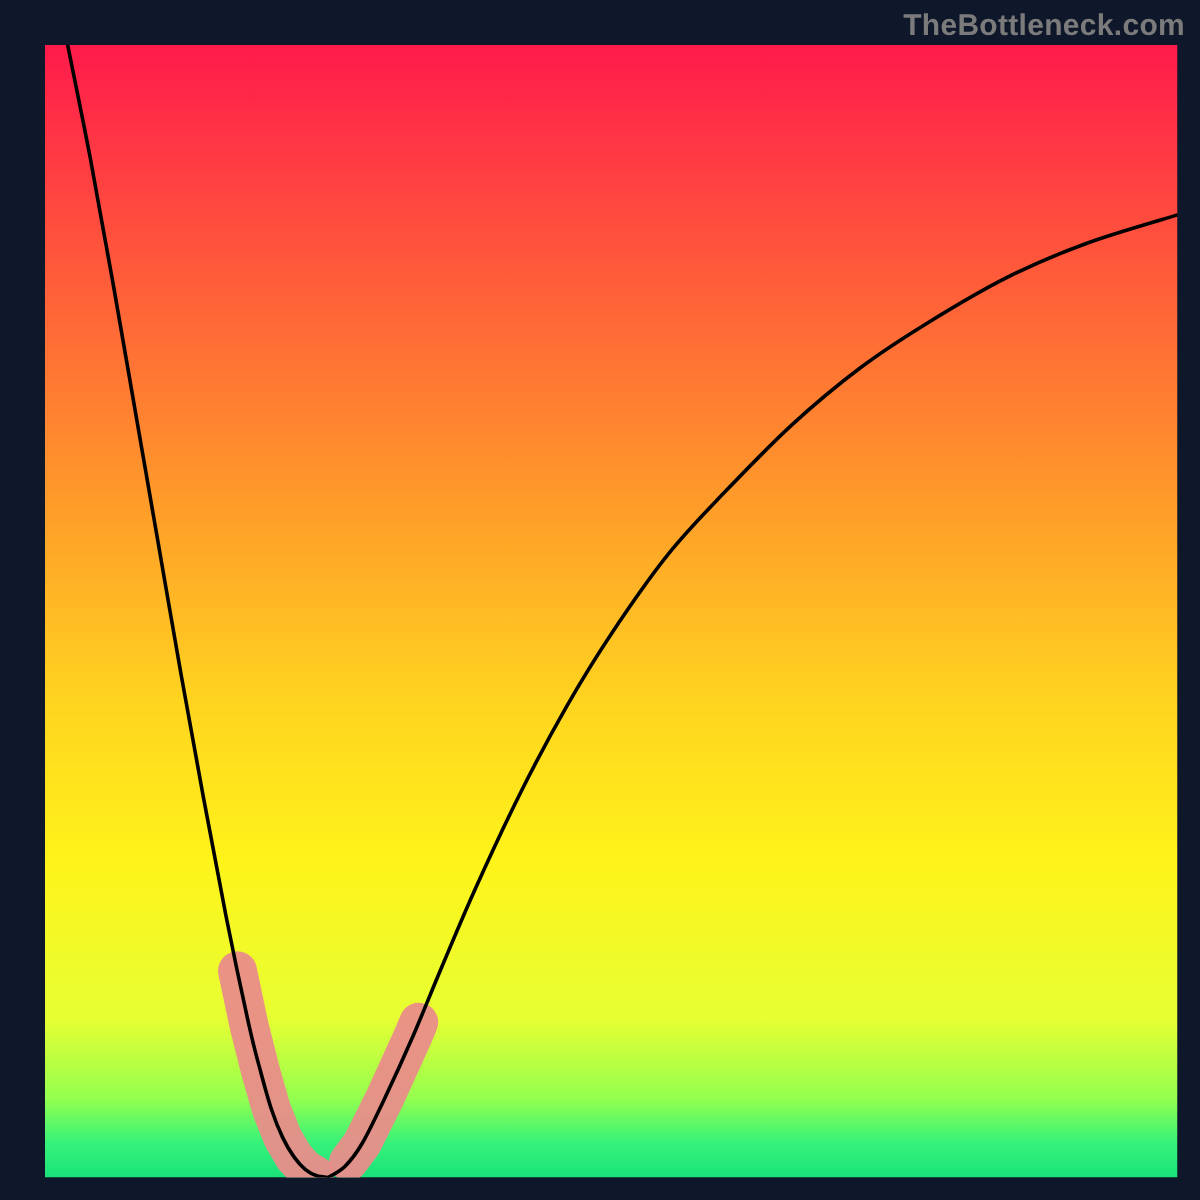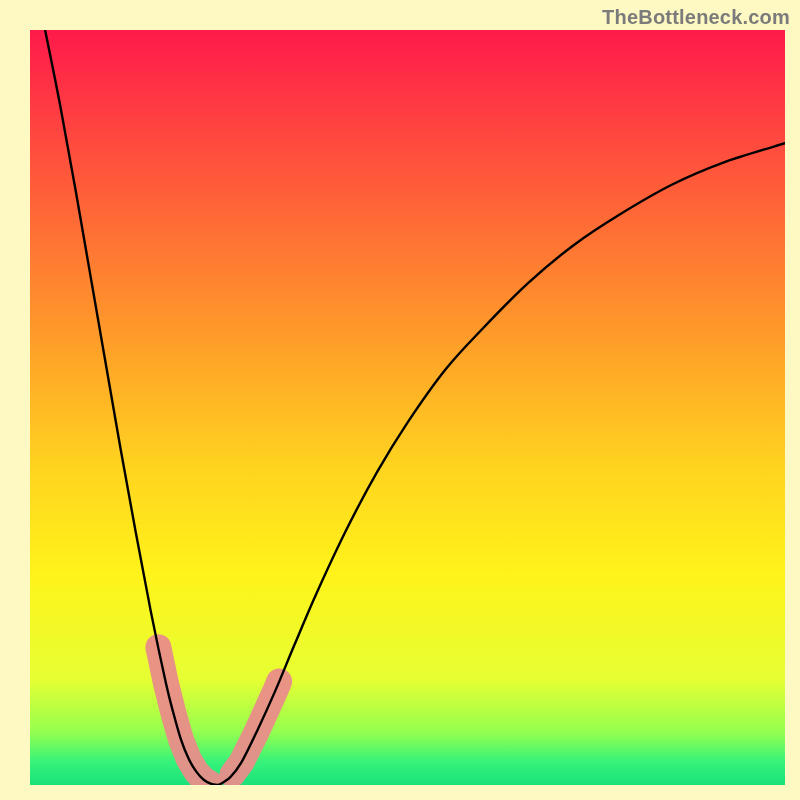--- a/index.html
+++ b/index.html
@@ -9,21 +9,21 @@
     height: 800px;
     background: #000;
     overflow: hidden;
   }
   .frame {
     position: absolute;
     left: 0;
     top: 0;
     width: 800px;
     height: 800px;
-    background: #fef9c3;
+    background: #0f172a;
   }
   .plot-area {
     position: absolute;
     left: 30px;
     top: 30px;
     width: 755px;
     height: 755px;
   }
   .watermark {
     position: absolute;

